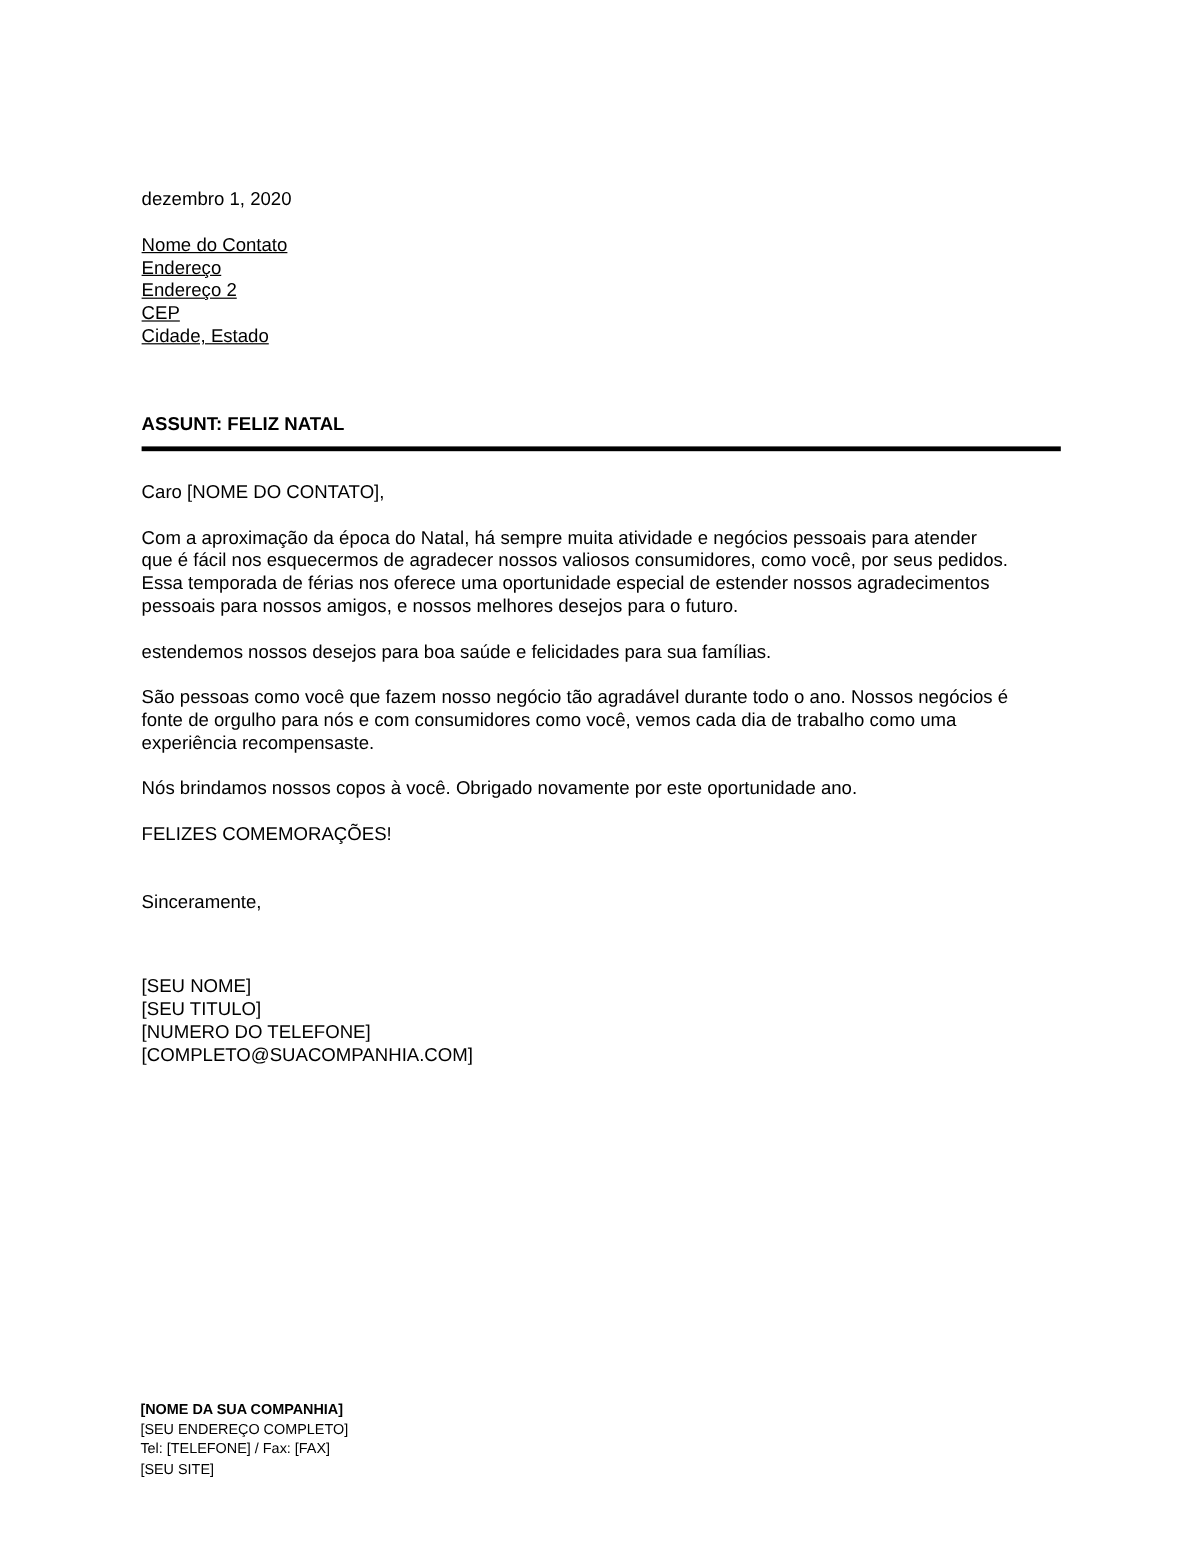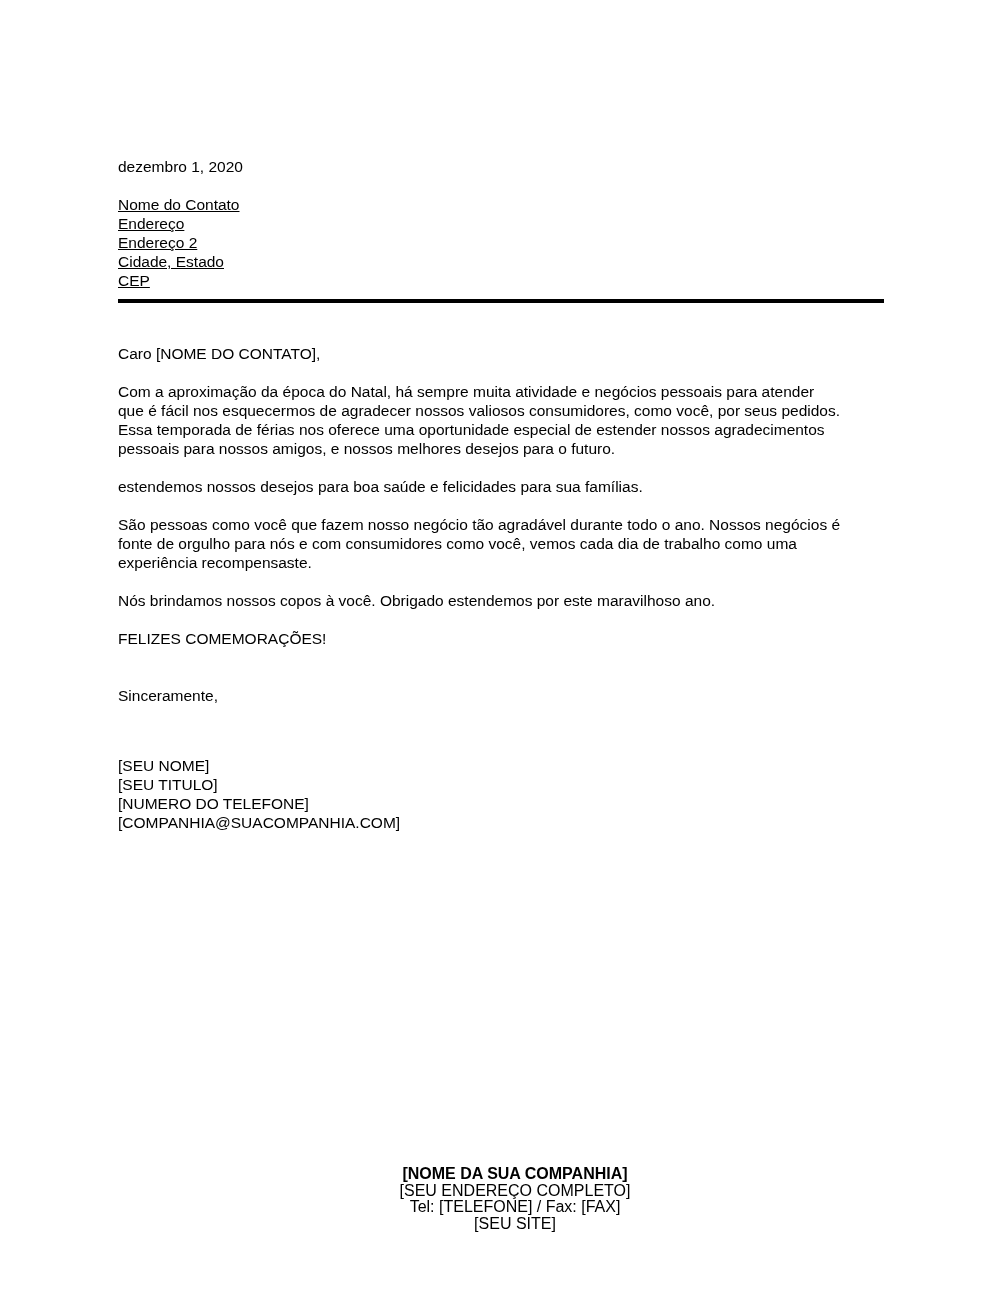--- a/index.html
+++ b/index.html
@@ -31,52 +31,52 @@
     font-weight: bold;
     margin-top: 54px;
     white-space: nowrap;
   }
   .subject-divider {
     border-top: 4px solid #000000;
     margin-top: 9px;
     width: 766px;
     height: 0;
   }
-  .salutation { margin-top: 41px; }
+  .salutation { margin-top: 25px; }
   .para { margin-top: 19px; }
   .celebration { margin-top: 19px; }
   .closing { margin-top: 38px; }
   .signature-block { margin-top: 51px; }
   .footer {
     position: absolute;
-    left: 132px;
+    left: 117px;
     top: 1166px;
     width: 766px;
-    text-align: center;
-    font-size: 16px;
+    font-size: 12px;
     line-height: 16.5px;
   }
   .footer .company { font-weight: bold; }
 </style>
 </head>
 <body>
 
 <div class="page">
   <div class="content">
 
     <div class="line">dezembro 1, 2020</div>
 
     <div class="address-block">
       <div class="line">Nome do Contato</div>
       <div class="line">Endereço</div>
       <div class="line">Endereço 2</div>
+      <div class="line">CEP</div>
       <div class="line">Cidade, Estado</div>
-      <div class="line">CEP</div>
     </div>
 
+    <div class="subject-line">ASSUNT: FELIZ NATAL</div>
     <div class="subject-divider"></div>
 
     <div class="salutation line">Caro [NOME DO CONTATO],</div>
 
     <div class="para">
       <div class="line">Com a aproximação da época do Natal, há sempre muita atividade e negócios pessoais para atender</div>
       <div class="line">que é fácil nos esquecermos de agradecer nossos valiosos consumidores, como você, por seus pedidos.</div>
       <div class="line">Essa temporada de férias nos oferece uma oportunidade especial de estender nossos agradecimentos</div>
       <div class="line">pessoais para nossos amigos, e nossos melhores desejos para o futuro.</div>
     </div>
@@ -85,32 +85,32 @@
       <div class="line">estendemos nossos desejos para boa saúde e felicidades para sua famílias.</div>
     </div>
 
     <div class="para">
       <div class="line">São pessoas como você que fazem nosso negócio tão agradável durante todo o ano. Nossos negócios é</div>
       <div class="line">fonte de orgulho para nós e com consumidores como você, vemos cada dia de trabalho como uma</div>
       <div class="line">experiência recompensaste.</div>
     </div>
 
     <div class="para">
-      <div class="line">Nós brindamos nossos copos à você. Obrigado estendemos por este maravilhoso ano.</div>
+      <div class="line">Nós brindamos nossos copos à você. Obrigado novamente por este oportunidade ano.</div>
     </div>
 
     <div class="celebration line">FELIZES COMEMORAÇÕES!</div>
 
     <div class="closing line">Sinceramente,</div>
 
     <div class="signature-block">
       <div class="line">[SEU NOME]</div>
       <div class="line">[SEU TITULO]</div>
       <div class="line">[NUMERO DO TELEFONE]</div>
-      <div class="line">[COMPANHIA@SUACOMPANHIA.COM]</div>
+      <div class="line">[COMPLETO@SUACOMPANHIA.COM]</div>
     </div>
 
   </div>
 
   <div class="footer">
     <div class="company">[NOME DA SUA COMPANHIA]</div>
     <div>[SEU ENDEREÇO COMPLETO]</div>
     <div>Tel: [TELEFONE] / Fax: [FAX]</div>
     <div>[SEU SITE]</div>
   </div>

